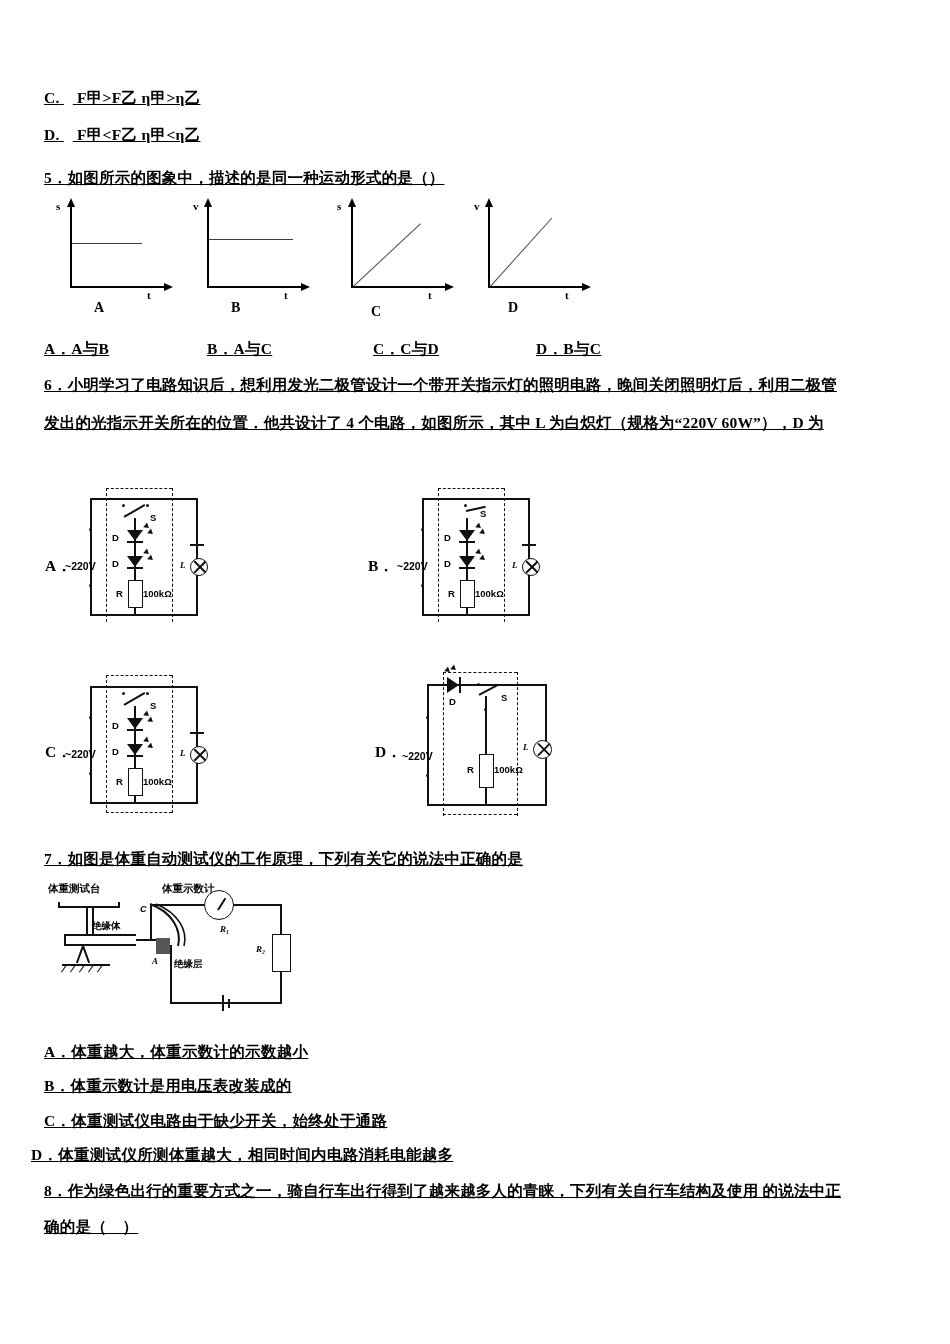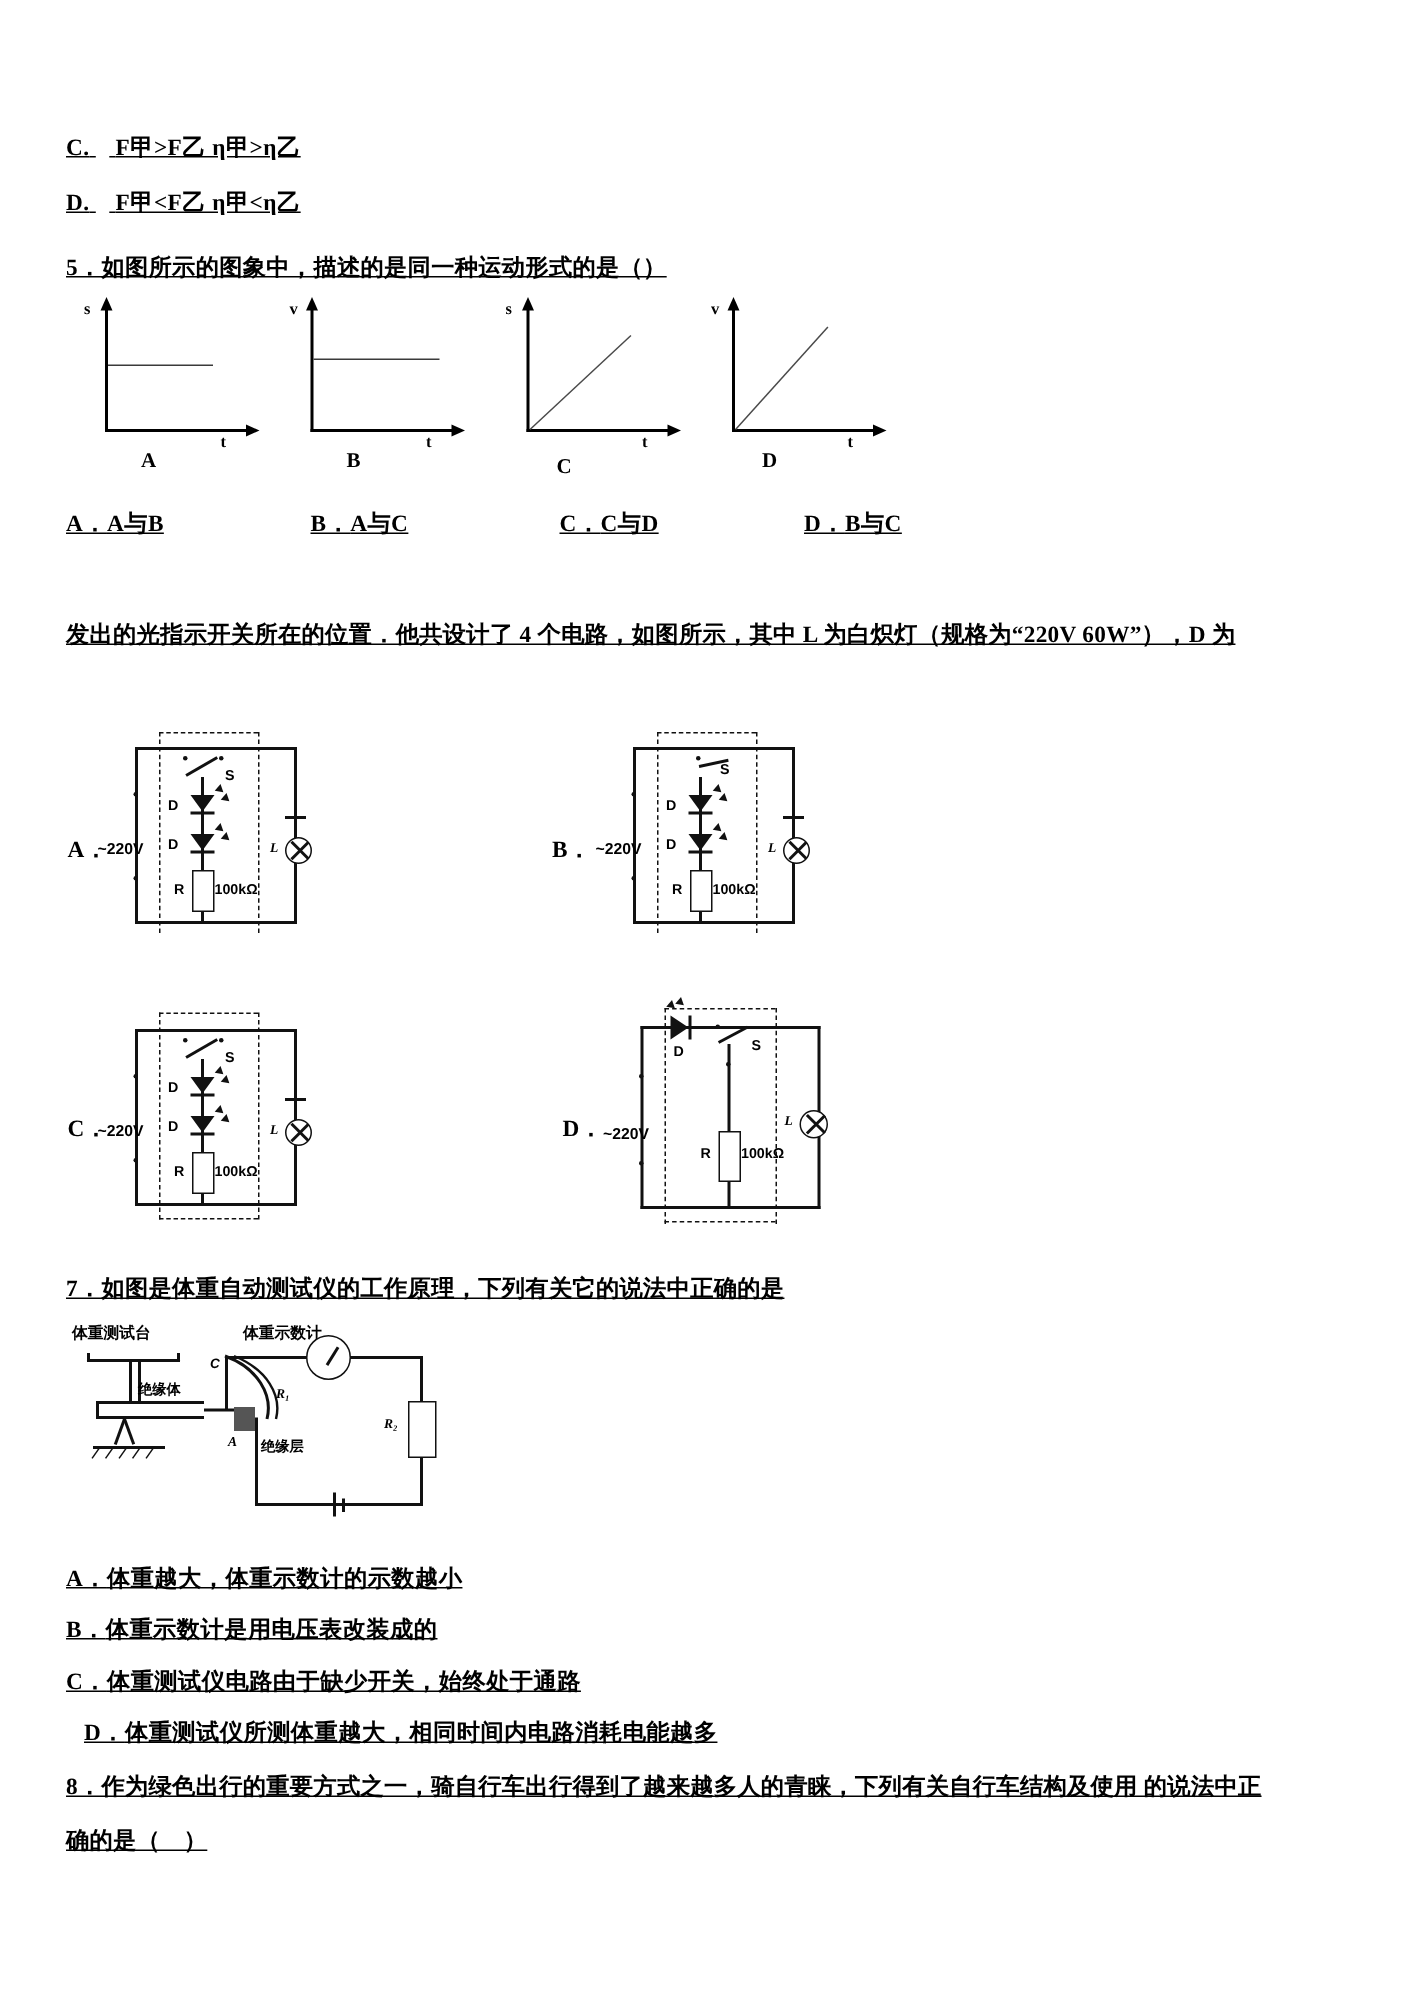--- a/index.html
+++ b/index.html
@@ -141,20 +141,21 @@
   <div class="ln opt-line" style="left:207px;top:339px;">
     <span>B．</span><span>A与C</span>
   </div>
   <div class="ln opt-line" style="left:373px;top:339px;">
     <span>C．</span><span>C与D</span>
   </div>
   <div class="ln opt-line" style="left:536px;top:339px;">
     <span>D．</span><span>B与C</span>
   </div>
 
+  <div class="ln q-line" style="left:44px;top:375px;">6．小明学习了电路知识后，想利用发光二极管设计一个带开关指示灯的照明电路，晚间关闭照明灯后，利用二极管</div>
   <div class="ln q-line" style="left:44px;top:413px;">发出的光指示开关所在的位置．他共设计了 4 个电路，如图所示，其中 L 为白炽灯（规格为“220V 60W”），D 为</div>
 
   <div class="optltr" style="left:45px;top:556px;">A．</div>
   <div class="circuit" style="left:68px;top:480px;width:150px;height:140px;">
 
     <div class="cwire" style="left:22px;top:18px;width:108px;height:1.8px;"></div>
     <div class="cwire" style="left:22px;top:18px;width:1.8px;height:118px;"></div>
     <div class="cwire" style="left:22px;top:134px;width:108px;height:1.8px;"></div>
     <div class="cwire" style="left:128px;top:18px;width:1.8px;height:118px;"></div>
 
@@ -339,21 +340,21 @@
     <div class="hatch" style="left:40px;top:83px;transform:rotate(35deg);"></div>
     <div class="hatch" style="left:49px;top:83px;transform:rotate(35deg);"></div>
     <div class="hatch" style="left:58px;top:83px;transform:rotate(35deg);"></div>
 
     <div class="f7line" style="left:92px;top:57px;width:28px;height:2px;"></div>
 
     <svg style="position:absolute;left:100px;top:18px;" width="60" height="50">
       <path d="M6,4 C28,12 38,30 34,46" stroke="#111" stroke-width="2" fill="none"></path>
       <path d="M12,4 C34,13 44,30 40,46" stroke="#111" stroke-width="1.6" fill="none"></path>
     </svg>
-    <div class="f7lbl-it" style="left:140px;top:42px;">R₁</div>
+    <div class="f7lbl-it" style="left:140px;top:42px;padding-left:36px;">R₁</div>
     <div class="f7lbl" style="left:96px;top:22px;font-size:9px;font-style:italic;">C</div>
 
     <div style="position:absolute;left:112px;top:56px;width:14px;height:16px;background:#555;"></div>
     <div class="f7lbl-it" style="left:108px;top:74px;">A</div>
     <div class="f7lbl" style="left:130px;top:76px;font-size:9.5px;">绝缘层</div>
 
     <div class="f7line" style="left:106px;top:22px;width:1.8px;height:36px;"></div>
     <div class="f7line" style="left:106px;top:22px;width:56px;height:1.8px;"></div>
     <div class="f7line" style="left:186px;top:22px;width:52px;height:1.8px;"></div>
     <div class="f7line" style="left:236px;top:22px;width:1.8px;height:100px;"></div>
@@ -372,20 +373,20 @@
 
   <div class="ln opt-line" style="left:44px;top:1076px;">
     <span>B．</span><span>体重示数计是用电压表改装成的</span>
   </div>
   <div class="ln opt-line" style="left:44px;top:1042px;">
     <span>A．</span><span>体重越大，体重示数计的示数越小</span>
   </div>
   <div class="ln opt-line" style="left:44px;top:1111px;">
     <span>C．</span><span>体重测试仪电路由于缺少开关，始终处于通路</span>
   </div>
-  <div class="ln opt-line" style="left:56px;top:1145px;">
+  <div class="ln opt-line" style="left:31px;top:1145px;">
     <span>D．</span><span>体重测试仪所测体重越大，相同时间内电路消耗电能越多</span>
   </div>
 
   <div class="ln q-line" style="left:44px;top:1181px;">8．作为绿色出行的重要方式之一，骑自行车出行得到了越来越多人的青睐，下列有关自行车结构及使用 的说法中正</div>
   <div class="ln q-line" style="left:44px;top:1217px;">确的是（　）</div>
 
 </div>
 
 </body></html>

